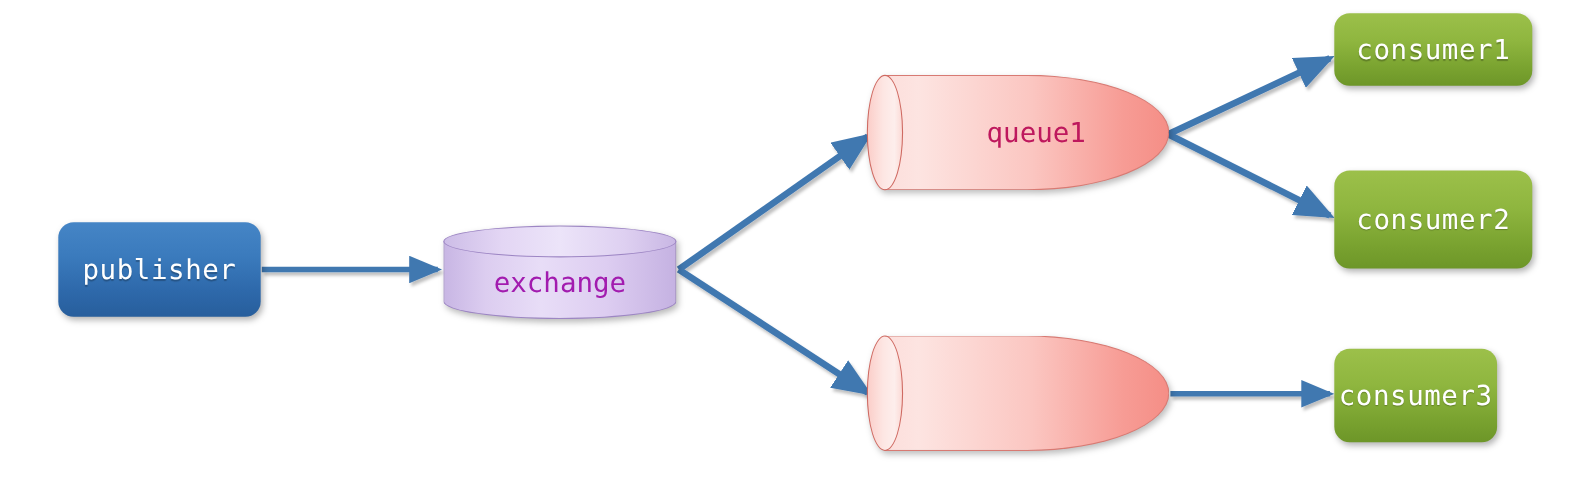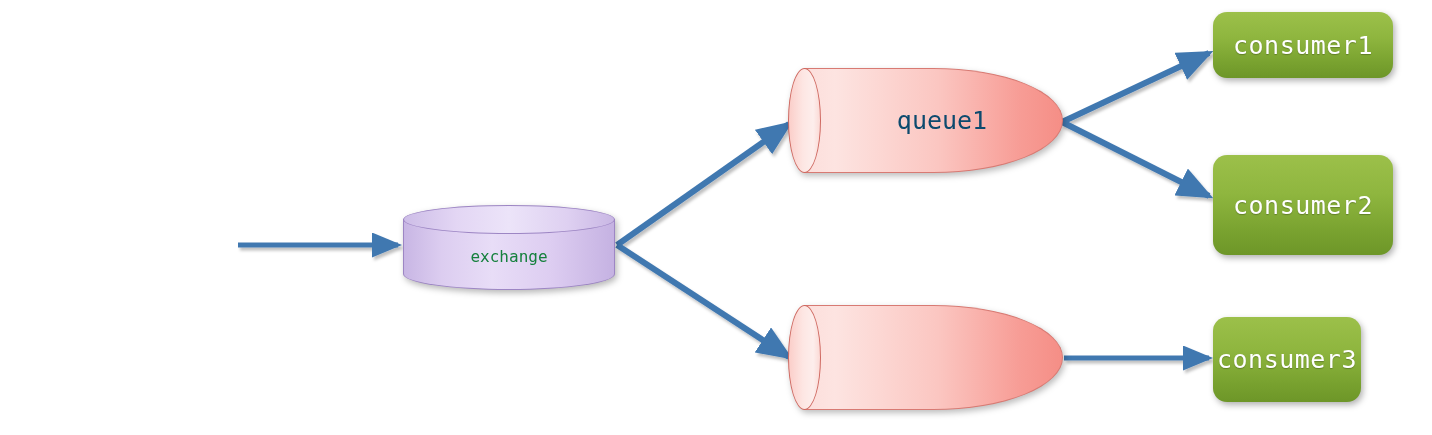--- a/index.html
+++ b/index.html
@@ -80,22 +80,22 @@
   }
   .vcyl .label {
     position: absolute;
     left: 0;
     right: 0;
     top: 18px;
     bottom: 0;
     display: flex;
     align-items: center;
     justify-content: center;
-    color: #15803d;
-    font-size: 16px;
+    color: #a21caf;
+    font-size: 25px;
     white-space: nowrap;
   }
   
   .hcyl {
     position: absolute;
     filter: drop-shadow(2px 3px 3px rgba(0,0,0,0.26));
   }
   .hcyl .body {
     position: absolute;
     left: 16px;
@@ -123,21 +123,21 @@
   }
   .hcyl .label {
     position: absolute;
     left: 33px;
     right: 0;
     top: 0;
     bottom: 0;
     display: flex;
     align-items: center;
     justify-content: center;
-    color: #0c4a6e;
+    color: #be185d;
     font-size: 25px;
     white-space: nowrap;
   }
 </style>
 </head>
 <body>
 
 <div id="canvas">
 
   <svg id="edges" viewBox="0 0 1432 435">
@@ -158,20 +158,23 @@
       <line x1="617" y1="245" x2="789" y2="357" stroke-width="6" marker-end="url(#arrowhead)"></line>
 
       <line x1="1062" y1="122" x2="1209" y2="53" stroke-width="6" marker-end="url(#arrowhead)"></line>
 
       <line x1="1062" y1="122" x2="1209" y2="196" stroke-width="6" marker-end="url(#arrowhead)"></line>
 
       <line x1="1064" y1="358" x2="1209" y2="358" stroke-width="5" marker-end="url(#arrowhead)"></line>
     </g>
   </svg>
 
+  <div class="node rect-node publisher-node" style="left:53px; top:202px; width:184px; height:86px;">
+    <span class="label">publisher</span>
+  </div>
 
   <div class="vcyl" style="left:403px; top:205px; width:212px; height:85px;">
     <div class="body"></div>
     <div class="top-ellipse"></div>
     <div class="label">exchange</div>
   </div>
 
   <div class="hcyl" style="left:788px; top:68px; width:275px; height:105px;">
     <div class="body"></div>
     <div class="left-ellipse"></div>
@@ -180,21 +183,21 @@
 
   <div class="hcyl" style="left:788px; top:305px; width:275px; height:105px;">
     <div class="body"></div>
     <div class="left-ellipse"></div>
   </div>
 
   <div class="node rect-node consumer-node" style="left:1213px; top:12px; width:180px; height:66px;">
     <span class="label">consumer1</span>
   </div>
 
-  <div class="node rect-node consumer-node" style="left:1213px; top:155px; width:180px; height:100px;">
+  <div class="node rect-node consumer-node" style="left:1213px; top:155px; width:180px; height:89px;">
     <span class="label">consumer2</span>
   </div>
 
   <div class="node rect-node consumer-node" style="left:1213px; top:317px; width:148px; height:85px;">
     <span class="label">consumer3</span>
   </div>
 
 </div>
 
 </body></html>

